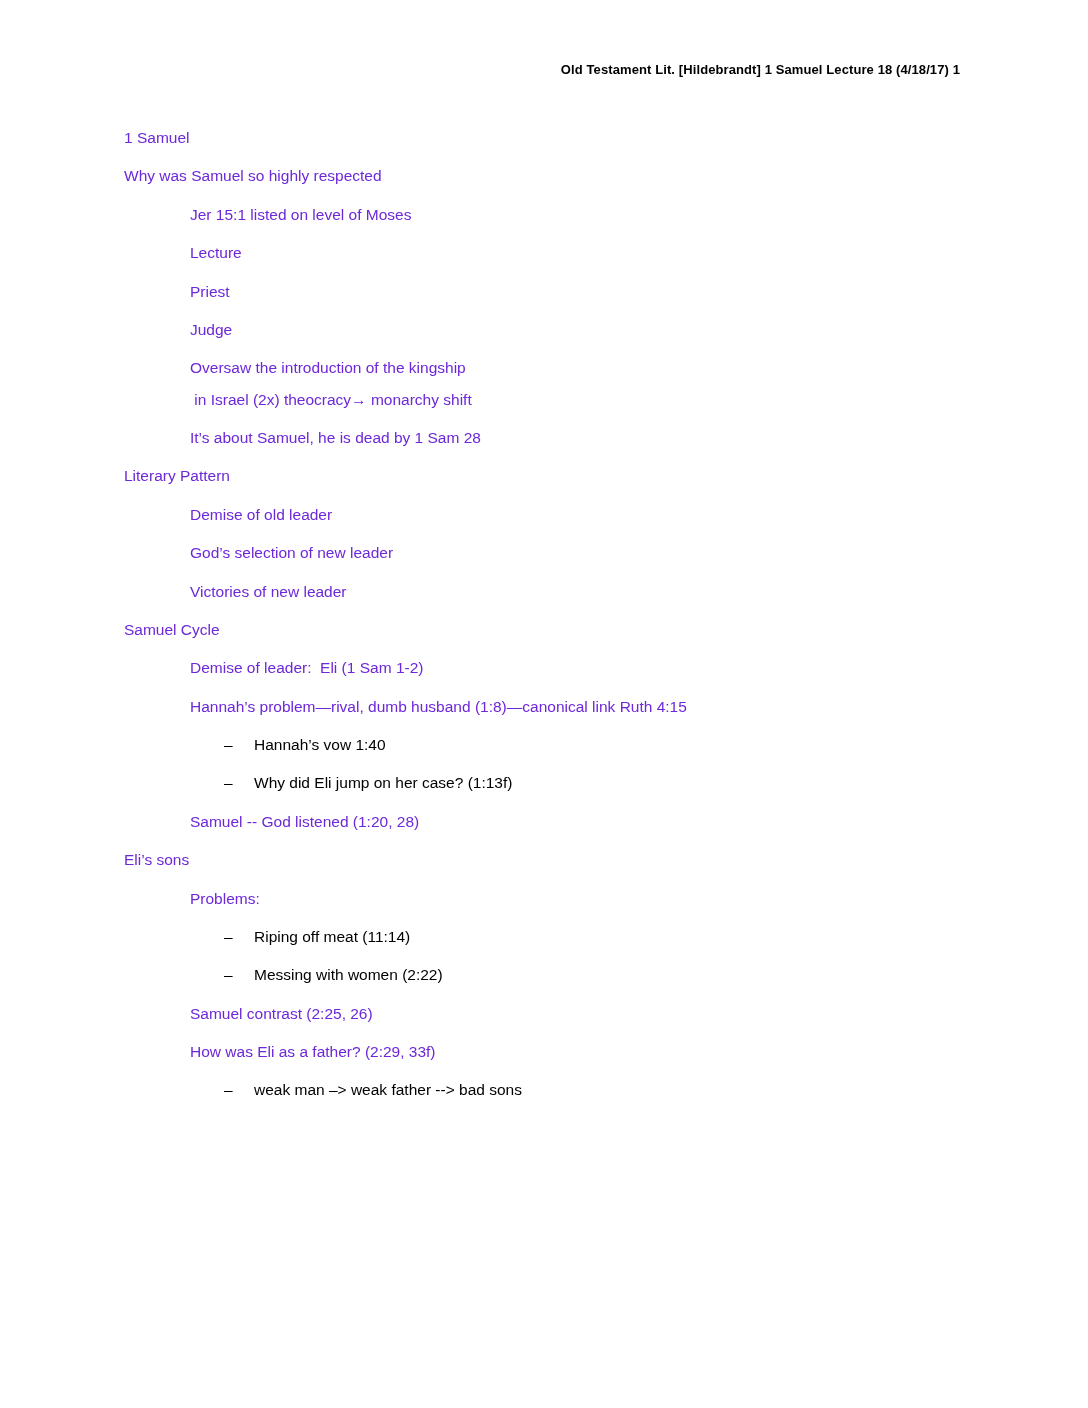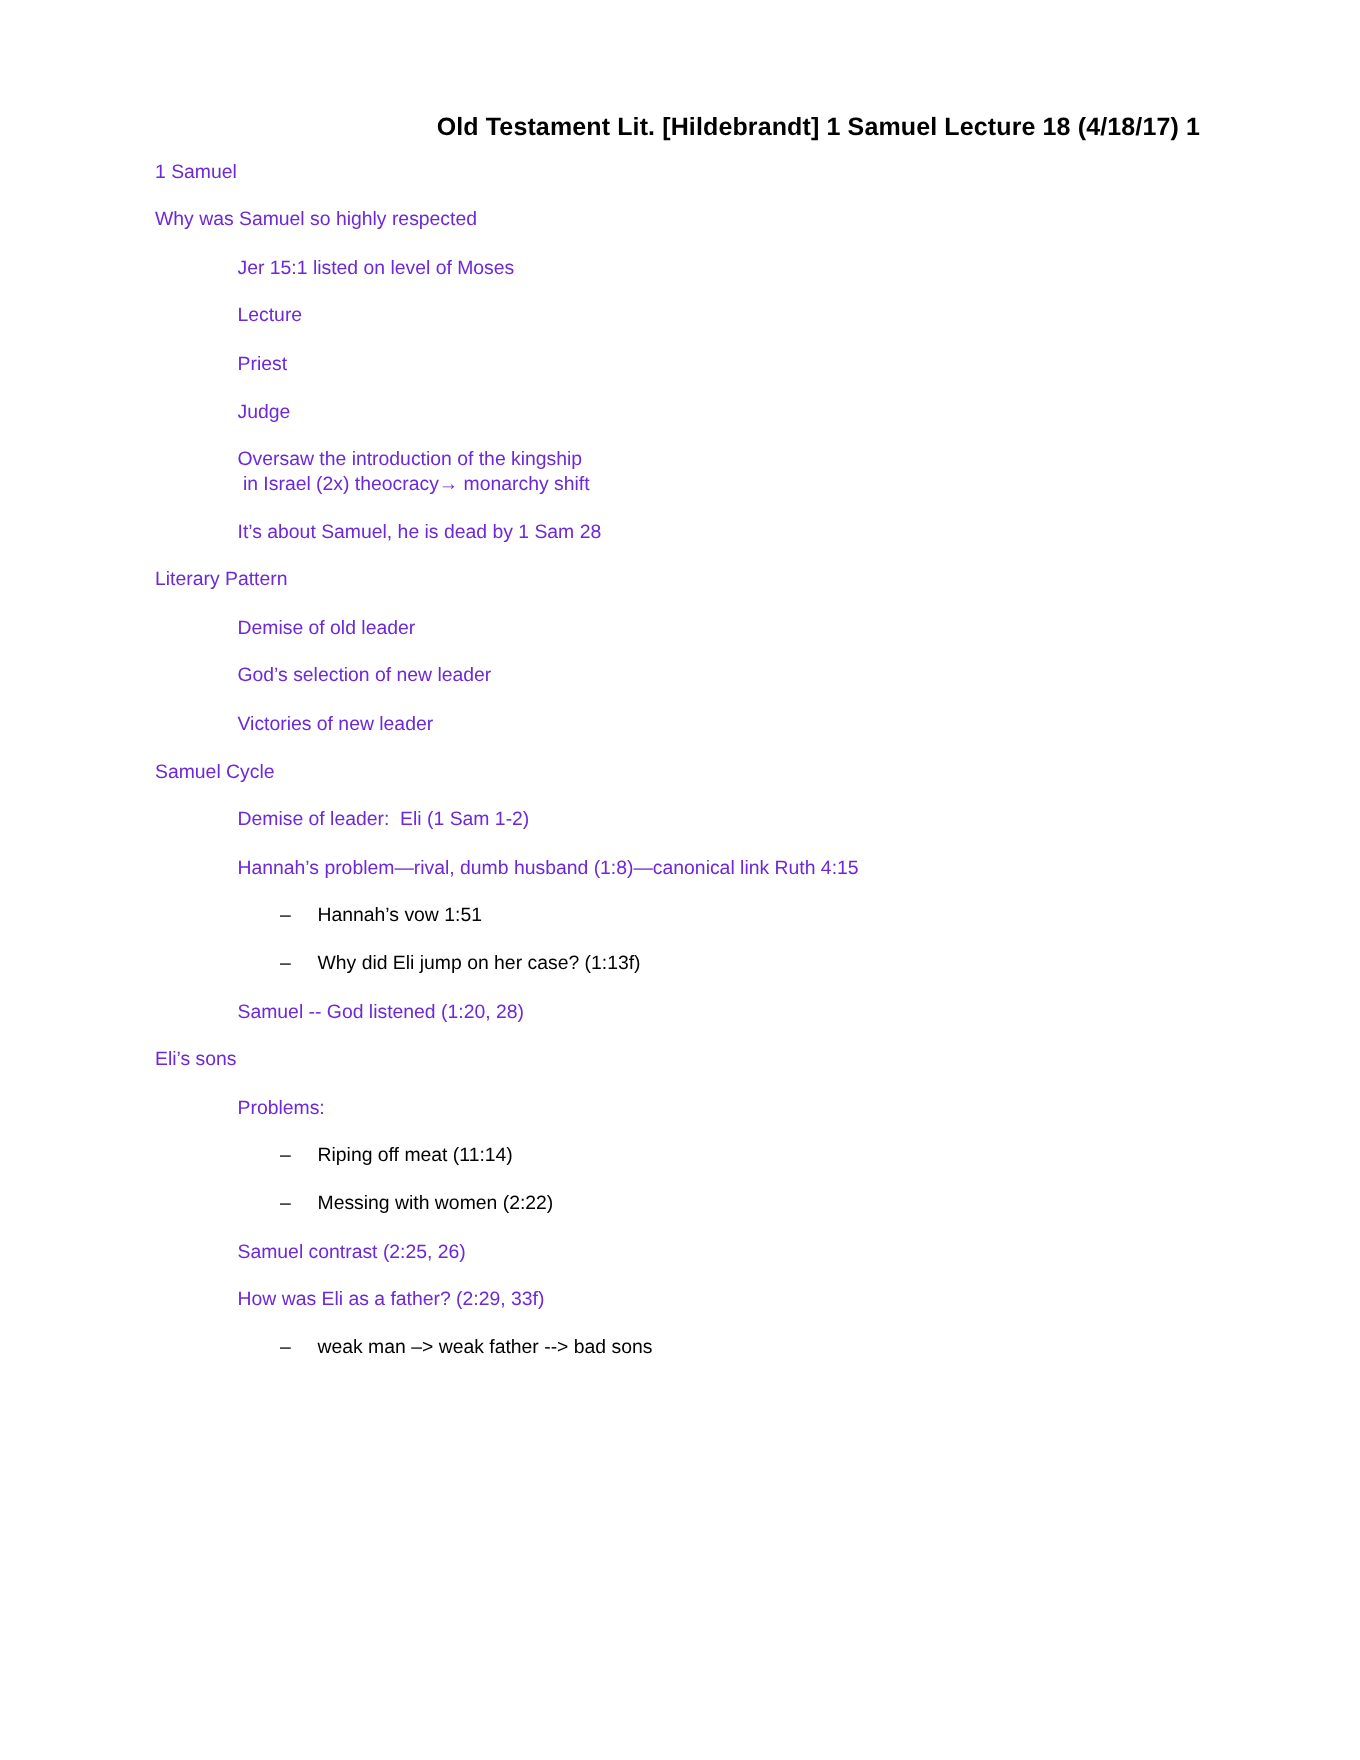--- a/index.html
+++ b/index.html
@@ -19,47 +19,46 @@
     position: relative;
     width: 1088px;
     height: 1408px;
     box-sizing: border-box;
     padding: 0;
   }
   .header {
     position: absolute;
     top: 62px;
     right: 128px;
-    font-size: 20px;
+    font-size: 13px;
     font-weight: bold;
     letter-spacing: 0.1px;
     white-space: nowrap;
     color: #000000;
-    margin-top: 29px;
   }
   .content {
     position: absolute;
     top: 128px;
     left: 124px;
     right: 80px;
   }
   .line {
     font-size: 15.5px;
     line-height: 1.25;
     color: #6d28d9;
     white-space: pre-wrap;
   }
   
   .lvl0 { margin-left: 0px; }
   .lvl1 { margin-left: 66px; }
   .lvl2 { margin-left: 100px; }
 
   
   .blk { margin-bottom: 19px; }
-  .blk-tight { margin-bottom: 0px; }
+  .blk-tight { margin-bottom: 12px; }
 
   .dashrow {
     display: flex;
     align-items: flex-start;
     margin-bottom: 19px;
   }
   .dash {
     width: 30px;
     flex: 0 0 30px;
     font-size: 15.5px;
@@ -96,21 +95,21 @@
     <div class="line lvl1 blk">Demise of old leader</div>
     <div class="line lvl1 blk">God’s selection of new leader</div>
     <div class="line lvl1 blk">Victories of new leader</div>
 
     <div class="line lvl0 blk">Samuel Cycle</div>
     <div class="line lvl1 blk">Demise of leader:  Eli (1 Sam 1-2)</div>
     <div class="line lvl1 blk">Hannah’s problem—rival, dumb husband (1:8)—canonical link Ruth 4:15</div>
 
     <div class="dashrow lvl2">
       <span class="dash">–</span>
-      <span class="dashtext">Hannah’s vow  1:51</span>
+      <span class="dashtext">Hannah’s vow  1:40</span>
     </div>
     <div class="dashrow lvl2">
       <span class="dash">–</span>
       <span class="dashtext">Why did Eli jump on her case? (1:13f)</span>
     </div>
 
     <div class="line lvl1 blk">Samuel -- God listened (1:20, 28)</div>
 
     <div class="line lvl0 blk">Eli’s sons</div>
     <div class="line lvl1 blk">Problems:</div>

